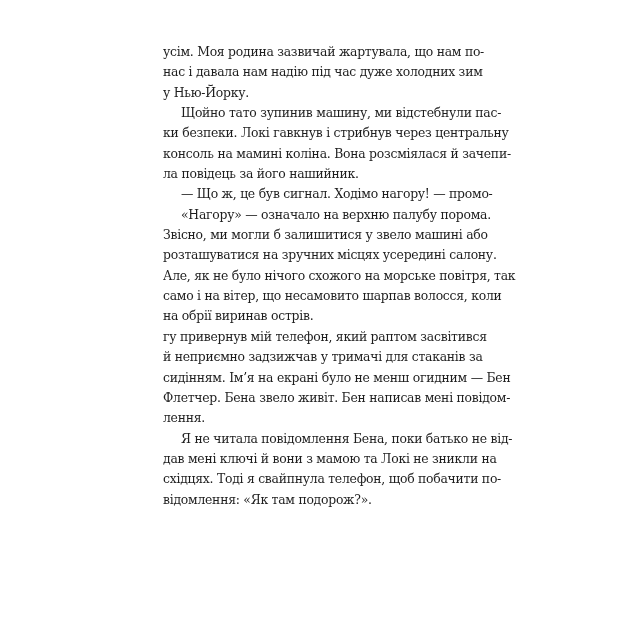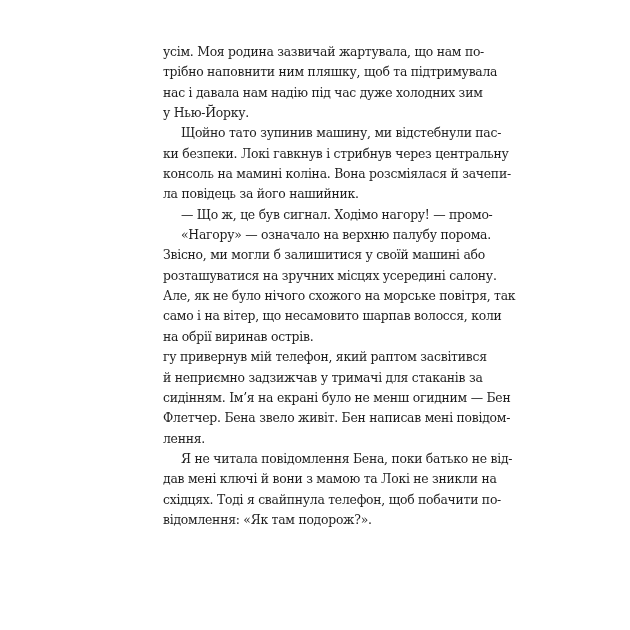--- a/index.html
+++ b/index.html
@@ -59,39 +59,38 @@
   }
 </style>
 </head>
 <body>
 
 <div class="page">
   <div class="text-block">
 
     <div>
       <span class="line">усім. Моя родина зазвичай жартувала, що нам по-</span>
-      <span class="line">трібно наповнити ним пляшку, щоб та підтримувала</span>
       <span class="line">нас і давала нам надію під час дуже холодних зим</span>
       <span class="line last">у Нью-Йорку.</span>
     </div>
 
     <div>
       <span class="line indent">Щойно тато зупинив машину, ми відстебнули пас-</span>
       <span class="line">ки безпеки. Локі гавкнув і стрибнув через центральну</span>
       <span class="line">консоль на мамині коліна. Вона розсміялася й зачепи-</span>
       <span class="line last">ла повідець за його нашийник.</span>
     </div>
 
     <div>
       <span class="line indent">— Що ж, це був сигнал. Ходімо нагору! — промо-</span>
     </div>
 
     <div>
       <span class="line indent">«Нагору» — означало на верхню палубу порома.</span>
-      <span class="line">Звісно, ми могли б залишитися у своїй машині або</span>
+      <span class="line">Звісно, ми могли б залишитися у звело машині або</span>
       <span class="line">розташуватися на зручних місцях усередині салону.</span>
       <span class="line">Але, як не було нічого схожого на морське повітря, так</span>
       <span class="line">само і на вітер, що несамовито шарпав волосся, коли</span>
       <span class="line last">на обрії виринав острів.</span>
     </div>
 
     <div>
       <span class="line">гу привернув мій телефон, який раптом засвітився</span>
       <span class="line">й неприємно задзижчав у тримачі для стаканів за</span>
       <span class="line">сидінням. Ім’я на екрані було не менш огидним — Бен</span>

